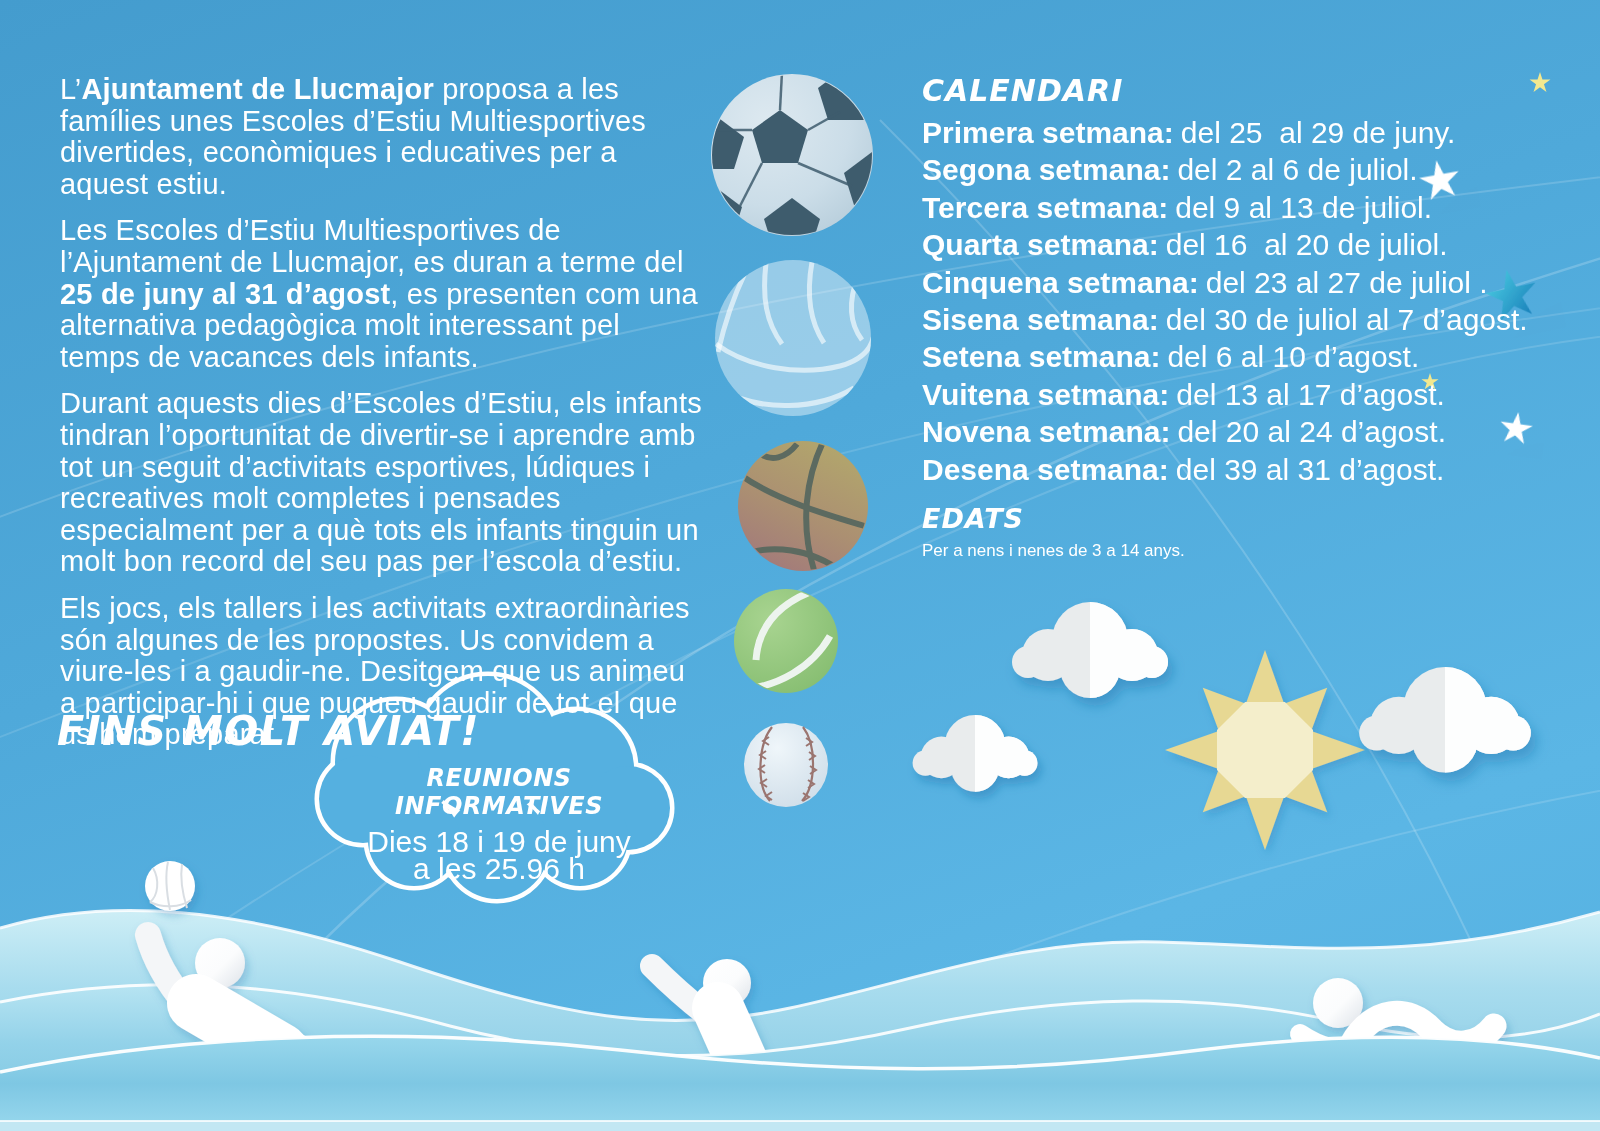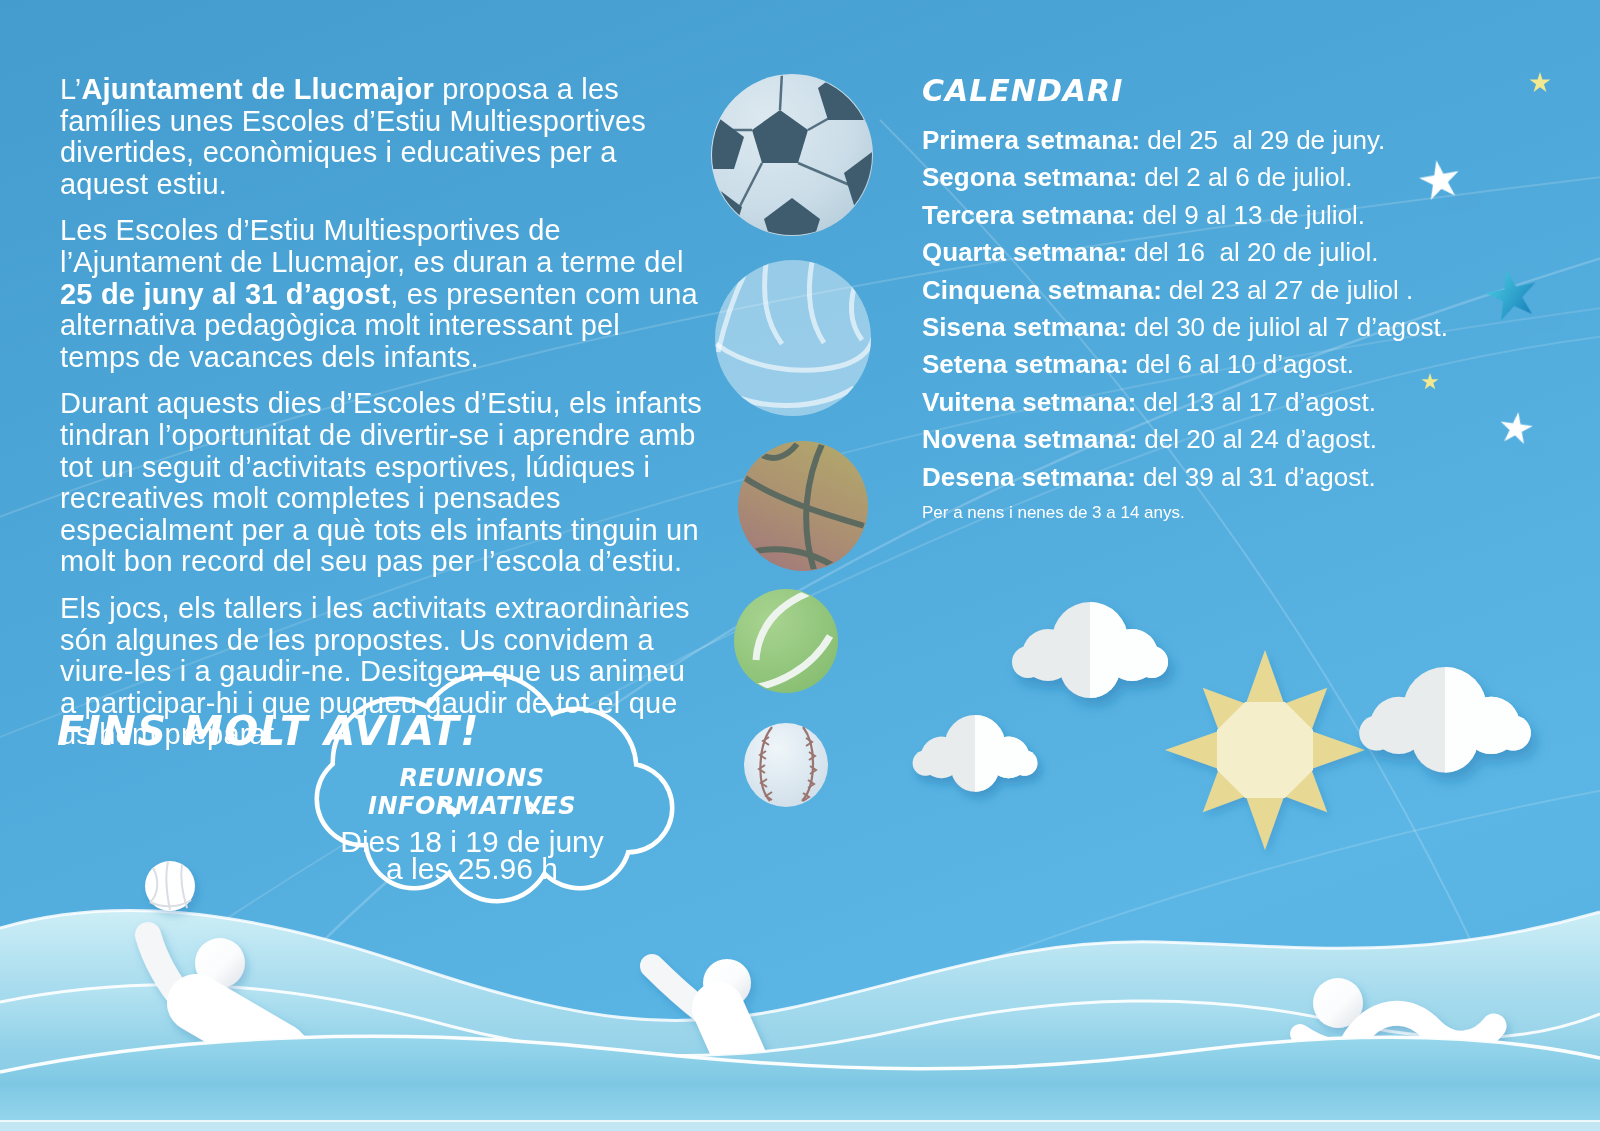--- a/index.html
+++ b/index.html
@@ -7,26 +7,26 @@
     position:relative;width:1600px;height:1131px;overflow:hidden;
     background:linear-gradient(160deg,#449CCE 0%,#4FA9DA 42%,#5BB6E5 78%,#55B1E1 100%);
     font-family:"Liberation Sans",sans-serif;color:#fff;
   }
   .scene{position:absolute;left:0;top:0;}
   .intro{position:absolute;left:60px;top:74px;width:648px;font-size:29px;line-height:31.6px;letter-spacing:.2px;}
   .intro p{margin:0 0 15px 0;}
   .intro b{font-weight:bold;}
   .comic{font-family:"DejaVu Sans",sans-serif;font-weight:bold;font-style:italic;}
   .farewell{position:absolute;left:57px;top:708px;font-size:40px;letter-spacing:1.5px;text-align:right;}
-  .bubble-text{position:absolute;left:312px;top:764px;width:320px;text-align:center;}
+  .bubble-text{position:absolute;left:339px;top:764px;width:320px;text-align:center;}
   .bubble-title{font-size:24px;letter-spacing:.5px;margin-bottom:8px;}
   .bubble-line{font-size:30px;line-height:27px;}
   .calendar{position:absolute;left:922px;top:74px;}
-  .cal-title{font-size:30px;letter-spacing:1px;line-height:34px;margin-bottom:14px;}
-  .week{font-size:26px;line-height:37.4px;white-space:pre;}
+  .cal-title{font-size:30px;letter-spacing:1px;line-height:34px;margin-bottom:6px;}
+  .week{font-size:30px;line-height:37.4px;white-space:pre;}
   .week b{margin-right:7px;}
   .ages{position:absolute;left:922px;top:503px;}
   .ages-title{font-size:27px;letter-spacing:1px;line-height:32px;margin-bottom:6px;}
   .ages-text{font-size:17px;}
 </style>
 </head>
 <body>
 
 <div class="canvas">
 
@@ -320,16 +320,17 @@
 
         <div class="week"><b>Vuitena setmana:</b><span>del 13 al 17 d’agost.</span></div>
 
         <div class="week"><b>Novena setmana:</b><span>del 20 al 24 d’agost.</span></div>
 
         <div class="week"><b>Desena setmana:</b><span>del 39 al 31 d’agost.</span></div>
       </div>
   </div>
 
   <div class="ages">
+    <div class="ages-title comic">EDATS</div>
     <div class="ages-text">Per a nens i nenes de 3 a 14 anys.</div>
   </div>
 
 </div>
 
 </body></html>

